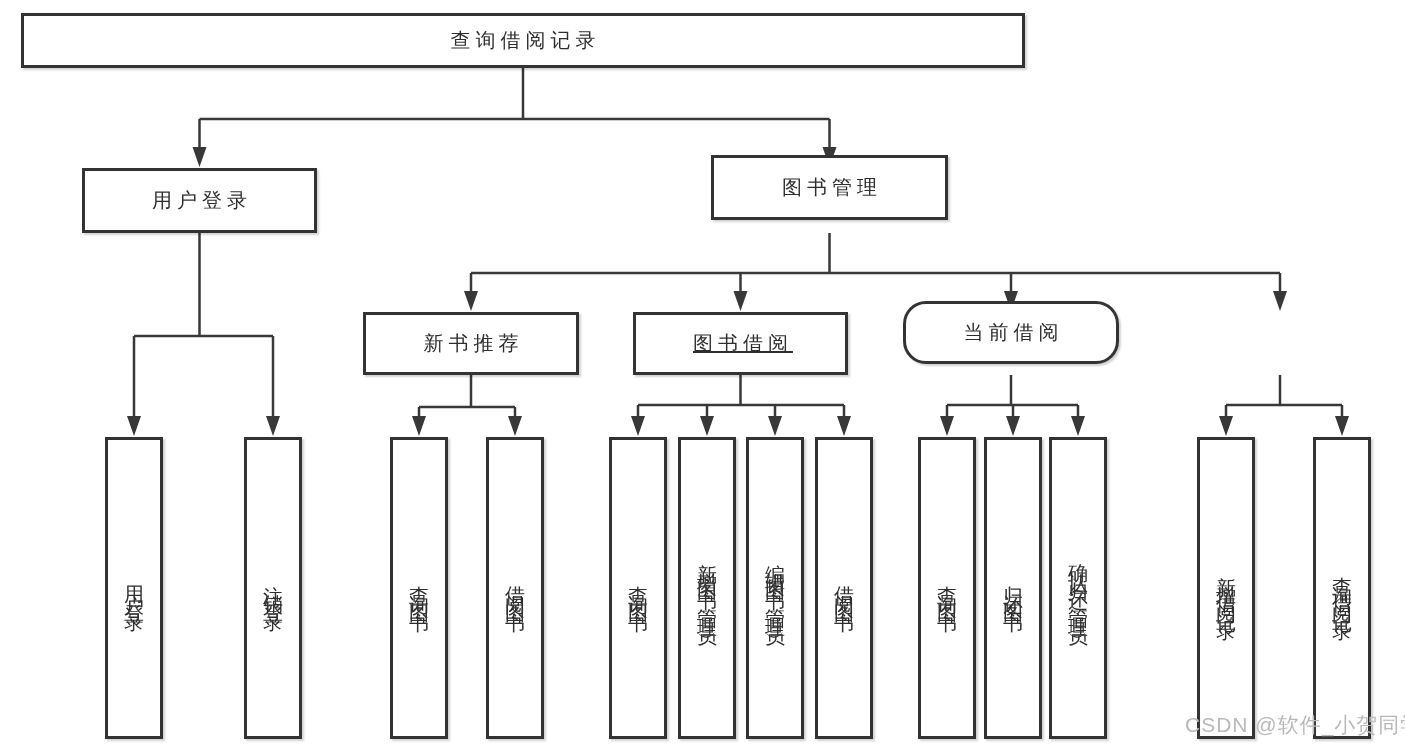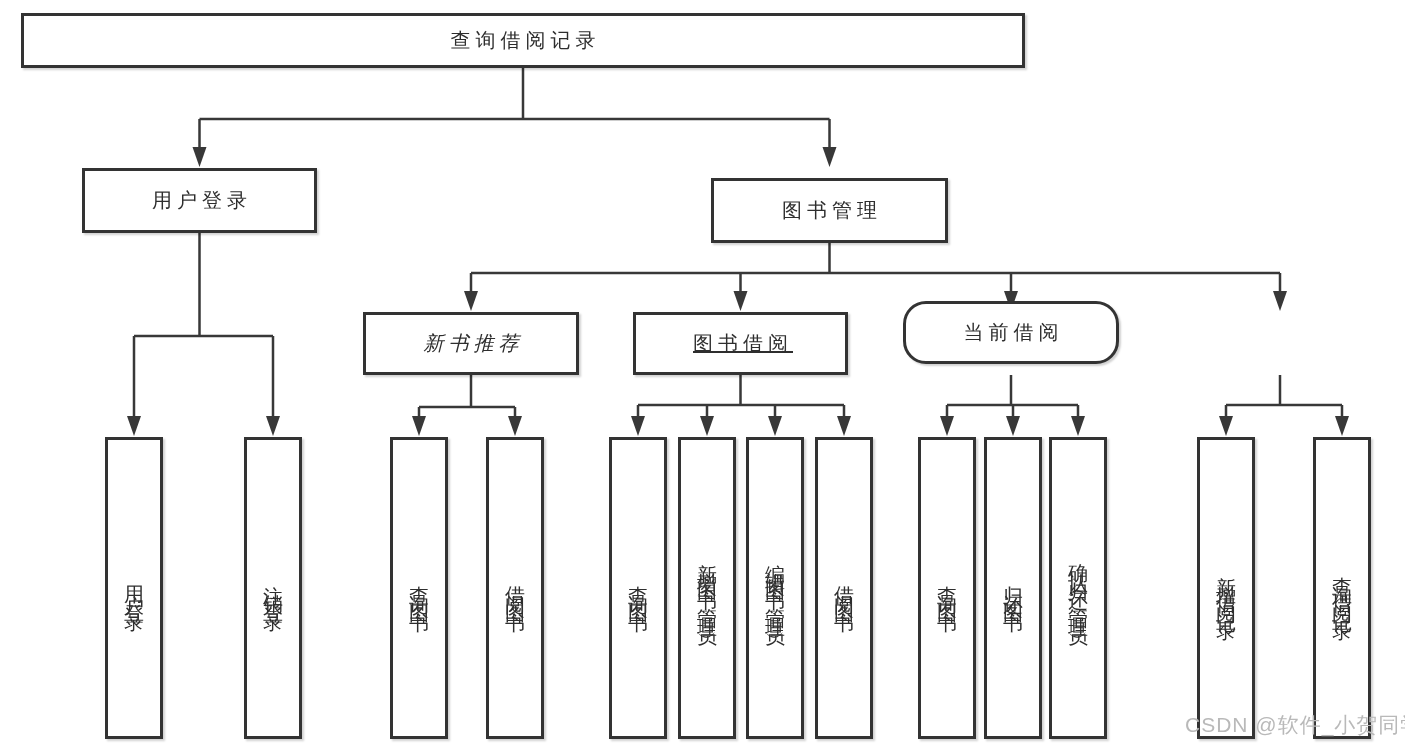--- a/index.html
+++ b/index.html
@@ -69,25 +69,25 @@
     </g>
   </svg>
 
   <div class="node" style="left:21px;top:13px;width:1004px;height:55px;">
     <span class="hl">查询借阅记录</span>
   </div>
 
   <div class="node" style="left:82px;top:168px;width:235px;height:65px;">
     <span class="hl">用户登录</span>
   </div>
-  <div class="node" style="left:711px;top:178px;width:237px;height:65px;">
+  <div class="node" style="left:711px;top:155px;width:237px;height:65px;">
     <span class="hl">图书管理</span>
   </div>
 
-  <div class="node" style="left:363px;top:312px;width:216px;height:63px;font-style:italic;">
+  <div class="node" style="left:363px;top:312px;width:216px;height:63px;">
     <span class="hl">新书推荐</span>
   </div>
   <div class="node" style="left:633px;top:312px;width:215px;height:63px;text-decoration:underline;">
     <span class="hl">图书借阅</span>
   </div>
   <div class="node" style="left:903px;top:301px;width:216px;height:63px;border-radius:23px;">
     <span class="hl">当前借阅</span>
   </div>
 
   <div class="node vnode" style="left:105px;top:437px;width:58px;height:302px;">

